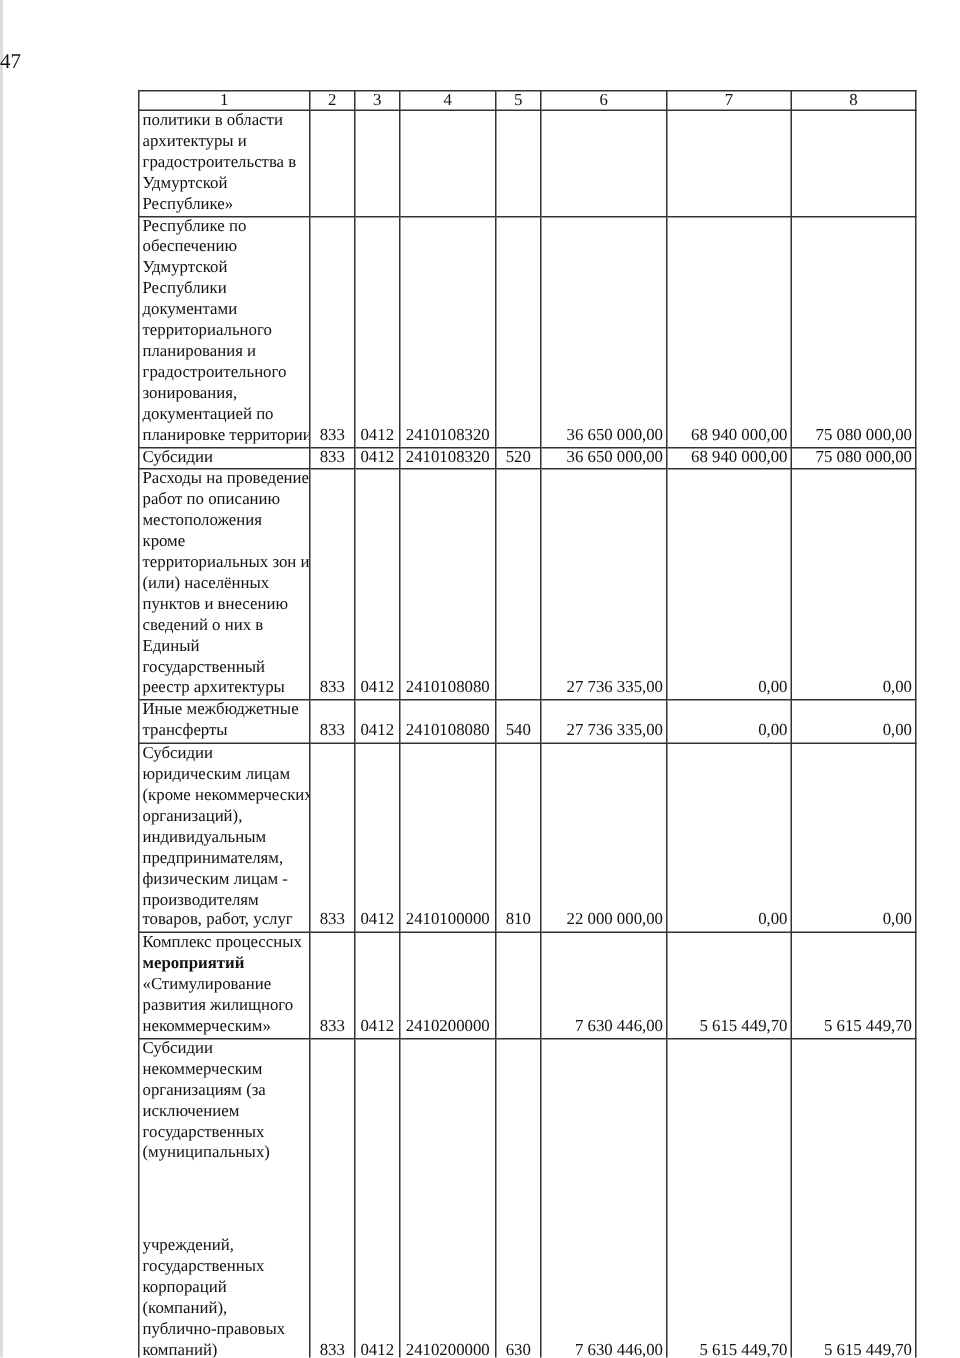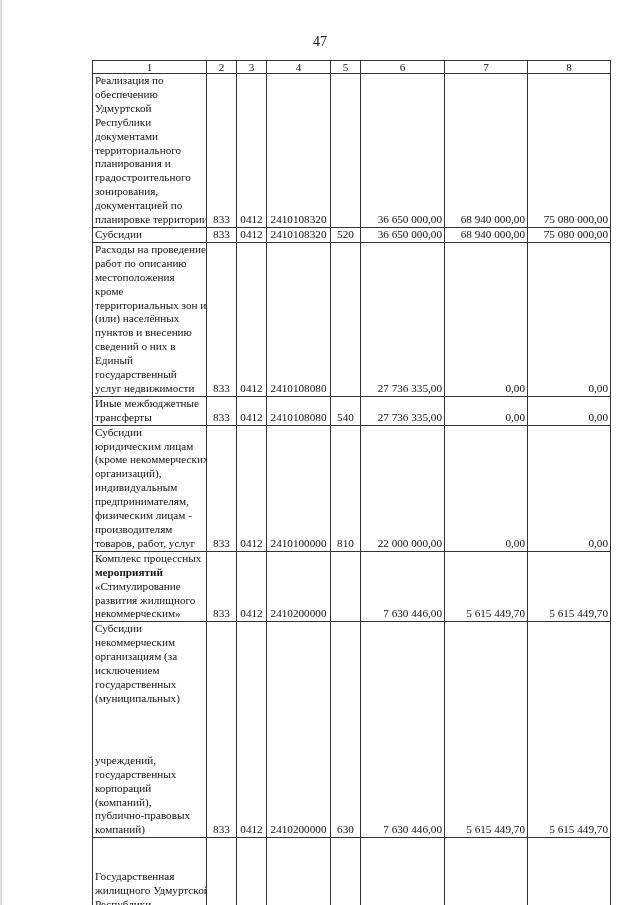--- a/index.html
+++ b/index.html
@@ -1,18 +1,18 @@
 <!DOCTYPE html>
 <html><head>
 <meta charset="utf-8">
 <style>
   html, body { margin: 0; padding: 0; background: #ffffff; }
   body { width: 640px; height: 905px; position: relative; overflow: hidden;
          font-family: "Liberation Serif", "DejaVu Serif", serif; color: #111; }
-  .page-num { position: absolute; top: 34px; left: 0; width: 640px; text-align: center;
+  .page-num { position: absolute; top: 34px; left: 0; width: 640px; 
               font-size: 14px; }
   table.budget { position: absolute; top: 60px; left: 92px; border-collapse: collapse;
                  table-layout: fixed; width: 518px; font-size: 11.2px; line-height: 13.9px; }
   table.budget td, table.budget th { border: 1px solid #333; padding: 0 2px; vertical-align: bottom;
                  overflow: hidden; white-space: nowrap; }
   table.budget th { font-weight: normal; text-align: center; height: 12px; line-height: 12px; }
   td.name { white-space: normal; text-align: left; padding-left: 2px; padding-right: 1px; }
   td.c { text-align: center; }
   td.num { text-align: right; padding-right: 1px; }
   .edge { position: absolute; left: 0; top: 0; width: 2px; height: 905px; background: #ddd; }
@@ -43,21 +43,37 @@
       <th>4</th>
       <th>5</th>
       <th>6</th>
       <th>7</th>
       <th>8</th>
     </tr>
   </thead>
   <tbody id="tbody">
       <tr>
         <td class="name">
-          <div style="white-space: nowrap;">Реализация по</div>
+          <div style="white-space: nowrap;">политики в области</div>
+          <div style="white-space: nowrap;">архитектуры и</div>
+          <div style="white-space: nowrap;">градостроительства в</div>
+          <div style="white-space: nowrap;">Удмуртской</div>
+          <div style="white-space: nowrap;">Республике»</div>
+        </td>
+        <td class="c"></td>
+        <td class="c"></td>
+        <td class="c"></td>
+        <td class="c"></td>
+        <td class="num"></td>
+        <td class="num"></td>
+        <td class="num"></td>
+      </tr>
+      <tr>
+        <td class="name">
+          <div style="white-space: nowrap;">Республике по</div>
           <div style="white-space: nowrap;">обеспечению</div>
           <div style="white-space: nowrap;">Удмуртской</div>
           <div style="white-space: nowrap;">Республики</div>
           <div style="white-space: nowrap;">документами</div>
           <div style="white-space: nowrap;">территориального</div>
           <div style="white-space: nowrap;">планирования и</div>
           <div style="white-space: nowrap;">градостроительного</div>
           <div style="white-space: nowrap;">зонирования,</div>
           <div style="white-space: nowrap;">документацией по</div>
           <div style="white-space: nowrap;">планировке территории</div>
@@ -87,21 +103,21 @@
           <div style="white-space: nowrap;">Расходы на проведение</div>
           <div style="white-space: nowrap;">работ по описанию</div>
           <div style="white-space: nowrap;">местоположения</div>
           <div style="white-space: nowrap;">кроме</div>
           <div style="white-space: nowrap;">территориальных зон и</div>
           <div style="white-space: nowrap;">(или) населённых</div>
           <div style="white-space: nowrap;">пунктов и внесению</div>
           <div style="white-space: nowrap;">сведений о них в</div>
           <div style="white-space: nowrap;">Единый</div>
           <div style="white-space: nowrap;">государственный</div>
-          <div style="white-space: nowrap;">услуг недвижимости</div>
+          <div style="white-space: nowrap;">реестр архитектуры</div>
         </td>
         <td class="c">833</td>
         <td class="c">0412</td>
         <td class="c">2410108080</td>
         <td class="c"></td>
         <td class="num">27 736 335,00</td>
         <td class="num">0,00</td>
         <td class="num">0,00</td>
       </tr>
       <tr>

